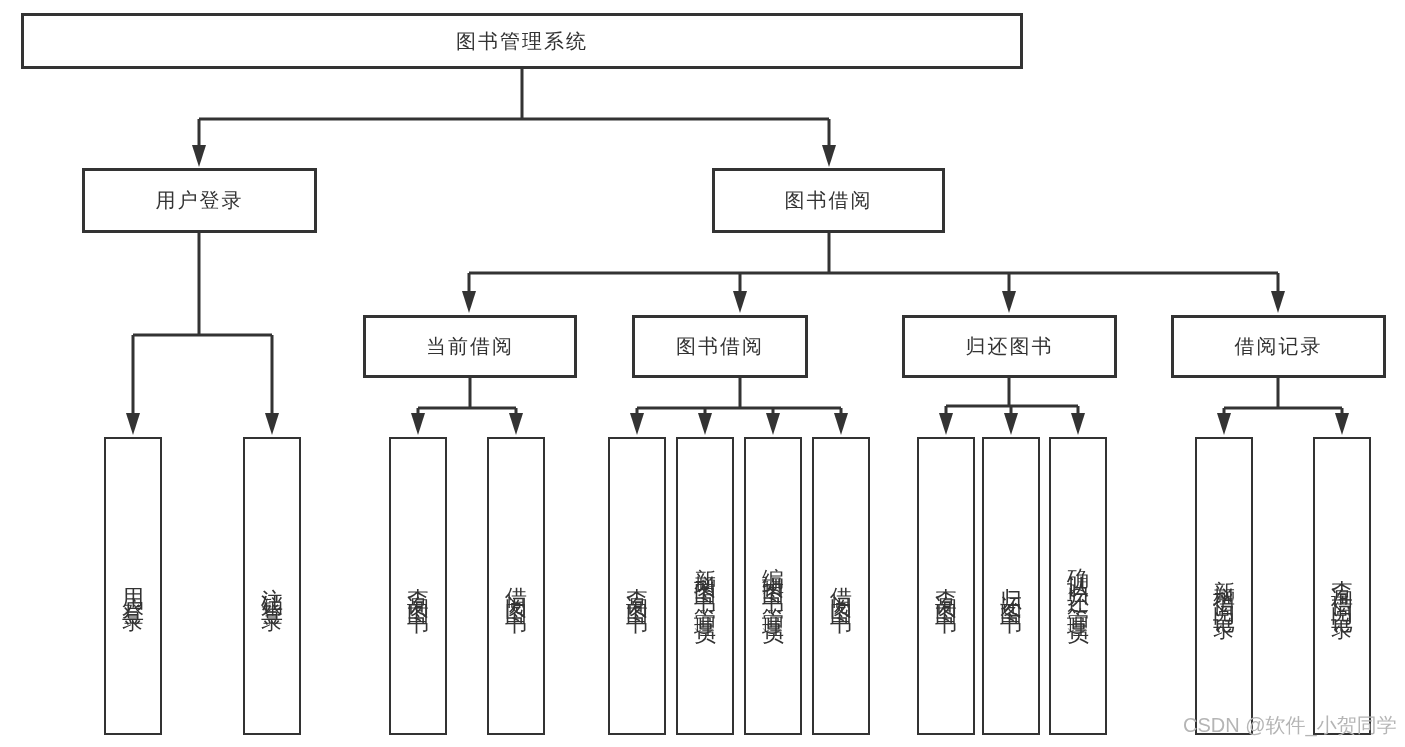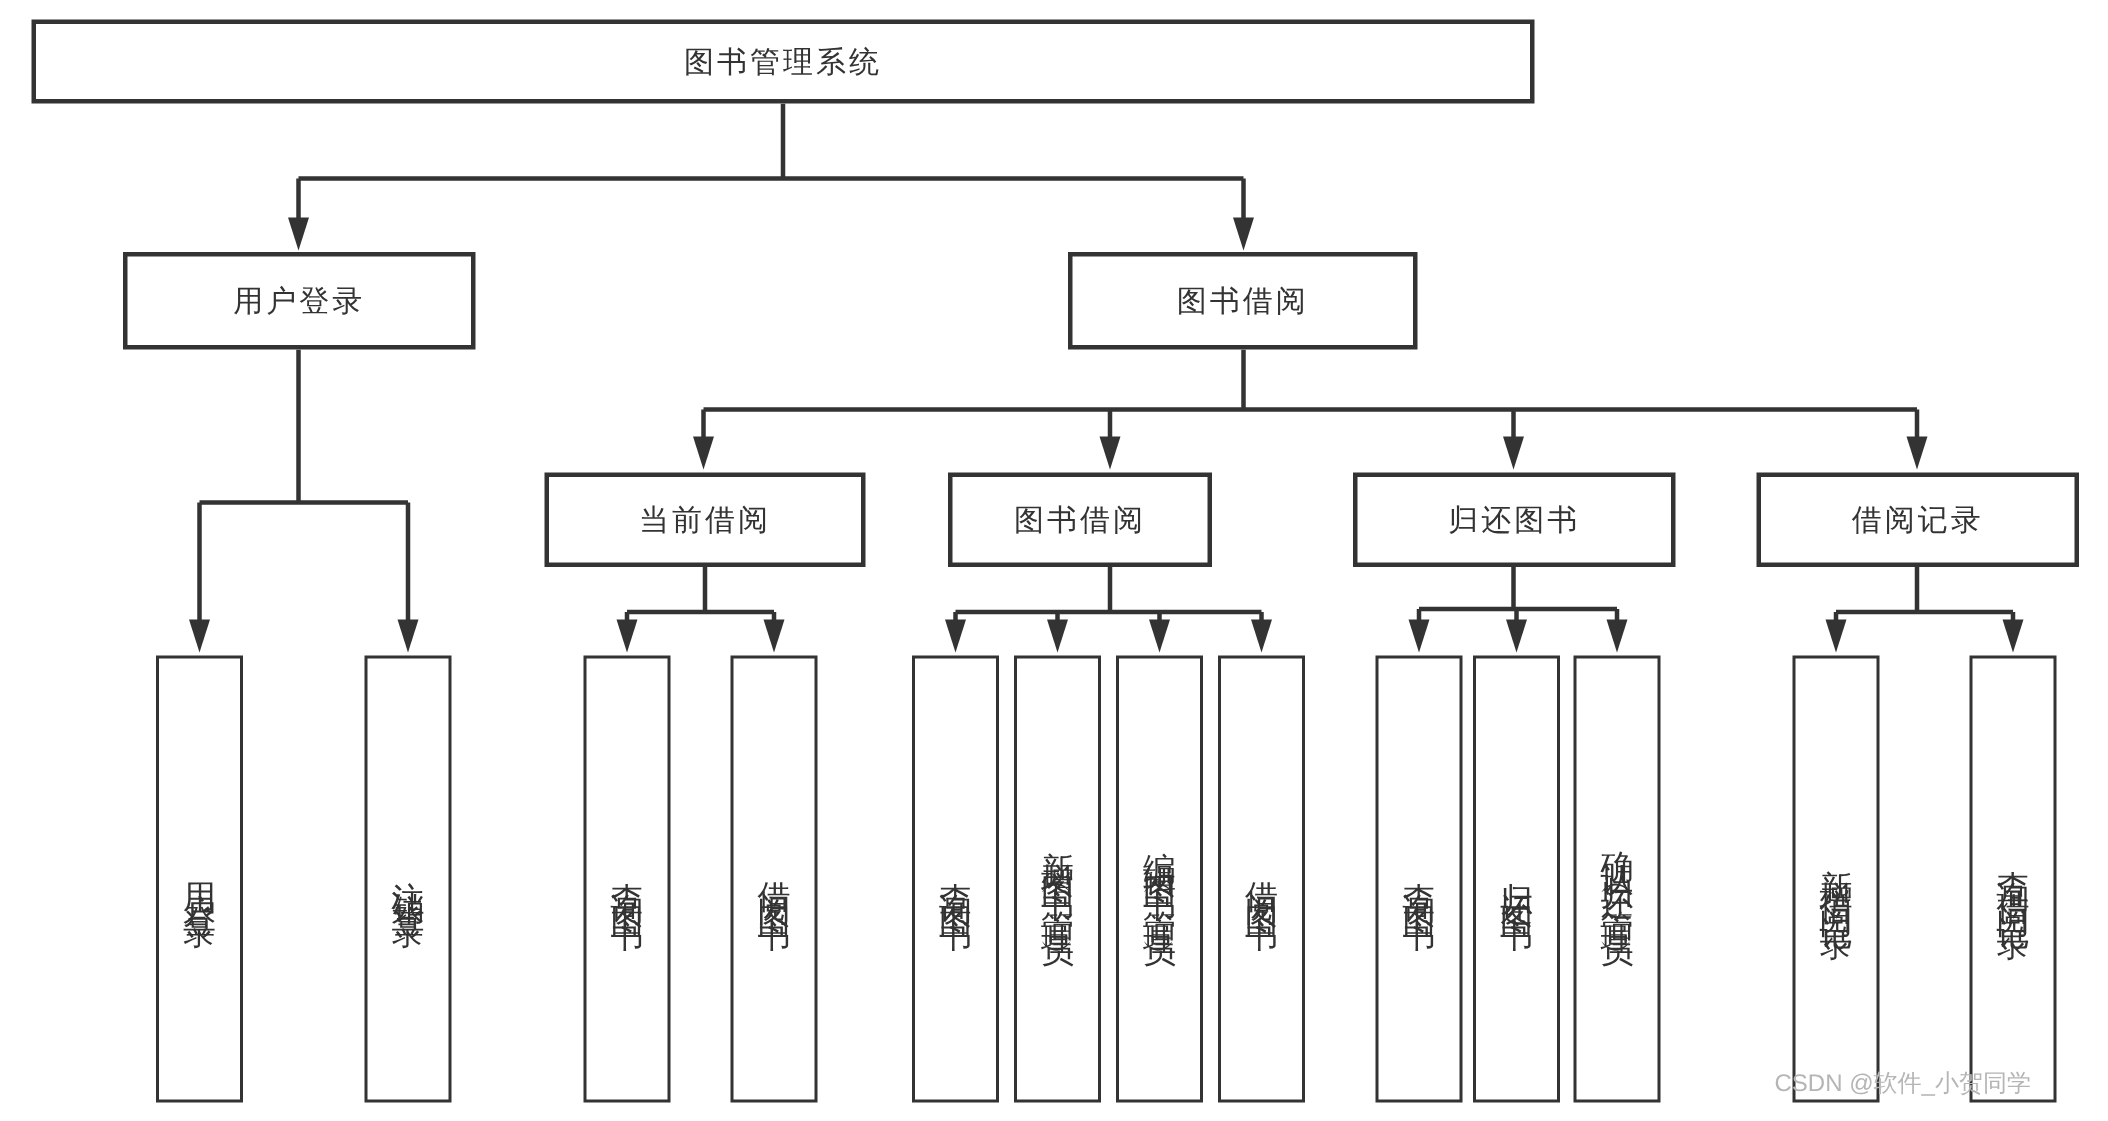--- a/index.html
+++ b/index.html
@@ -39,21 +39,21 @@
     text-orientation: mixed;
     font-size: 22px;
     letter-spacing: 8px;
     line-height: 1;
     white-space: nowrap;
   }
   .watermark {
     position: absolute;
     left: 1183px;
     top: 712px;
-    font-size: 16px;
+    font-size: 20px;
     color: #b5b5b5;
     white-space: nowrap;
     z-index: 5;
   }
 </style>
 </head>
 <body>
 
 <div class="canvas">
 

